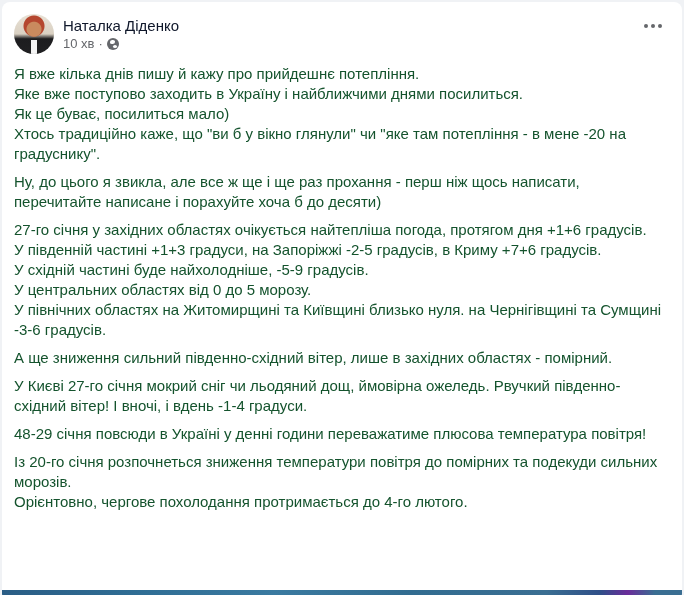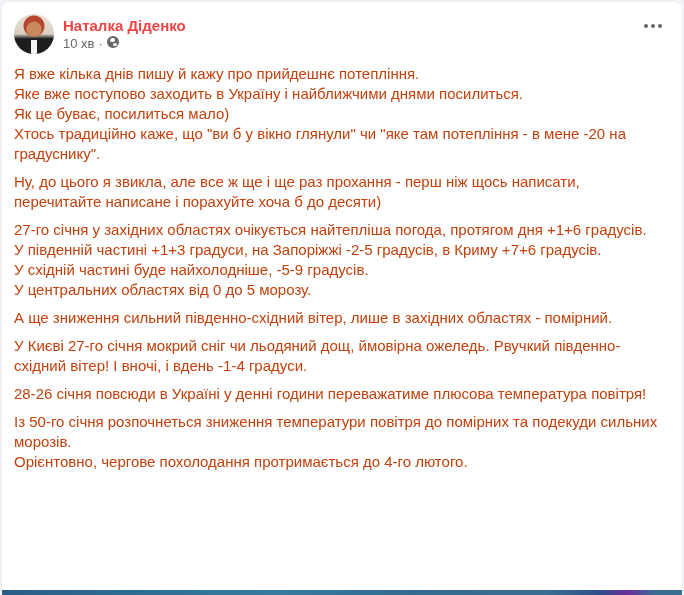--- a/index.html
+++ b/index.html
@@ -26,24 +26,24 @@
                 radial-gradient(circle at 50% 30%, #b5472f 0 10px, transparent 11px),
                 linear-gradient(180deg, #e9e2d6 0%, #d9d0c2 50%, #1d1d1f 62%, #202022 100%);
     position: relative; overflow: hidden;
   }
   .avatar::after {
     content: ""; position: absolute; left: 17px; top: 26px;
     width: 6px; height: 14px; background: #f4f4f4;
   }
   .meta { margin-left: 9px; }
   .author {
-    font-weight: bold; font-size: 15px; line-height: 19px; color: #ef4444;
+    font-weight: normal; font-size: 15px; line-height: 19px; color: #0f172a;
   }
   .sub {
-    display: flex; 
+    display: flex; align-items: center;
     font-size: 13px; color: #65676b; line-height: 16px; margin-top: 1px;
   }
   .dot-sep { margin: 0 4px; }
   .globe {
     width: 12px; height: 12px; border-radius: 50%;
     background: #65676b; position: relative; display: inline-block;
   }
   .globe::before {
     content: ""; position: absolute; left: 3px; top: 2px; width: 5px; height: 4px;
     background: #fff; border-radius: 50% 40% 50% 40%;
@@ -52,21 +52,21 @@
     content: ""; position: absolute; left: 6px; top: 7px; width: 4px; height: 3px;
     background: #fff; border-radius: 50%;
   }
   .more {
     position: absolute; right: 20px; top: 22px;
     display: flex; gap: 3px; cursor: pointer;
   }
   .more span { width: 4px; height: 4px; border-radius: 50%; background: #65676b; display: block; }
   .body {
     position: absolute; left: 12px; top: 62px; width: 656px;
-    font-size: 15px; line-height: 20px; color: #c2410c;
+    font-size: 15px; line-height: 20px; color: #14532d;
   }
   .para { margin: 0 0 8px 0; }
   .para .line { display: block; }
   .image-strip {
     position: absolute; left: 0; top: 588px; width: 680px; height: 12px;
     background: linear-gradient(90deg, #2a5d85 0%, #2f6d94 20%, #3a7aa0 40%, #326c90 60%, #3a6e92 80%, #2f4f88 88%, #6a2c9a 92%, #3a6e92 96%);
   }
 </style>
 </head>
 <body>
@@ -98,32 +98,33 @@
         <span class="line">Хтось традиційно каже, що "ви б у вікно глянули" чи "яке там потепління - в мене -20 на градуснику".</span>
       </div>
       <div class="para">
         <span class="line">Ну, до цього я звикла, але все ж ще і ще раз прохання - перш ніж щось написати, перечитайте написане і порахуйте хоча б до десяти)</span>
       </div>
       <div class="para">
         <span class="line">27-го січня у західних областях очікується найтепліша погода, протягом дня +1+6 градусів.</span>
         <span class="line">У південній частині +1+3 градуси, на Запоріжжі -2-5 градусів, в Криму +7+6 градусів.</span>
         <span class="line">У східній частині буде найхолодніше, -5-9 градусів.</span>
         <span class="line">У центральних областях від 0 до 5 морозу.</span>
+        <span class="line">У північних областях на Житомирщині та Київщині близько нуля. на Чернігівщині та Сумщині -3-6 градусів.</span>
       </div>
       <div class="para">
         <span class="line">А ще зниження сильний південно-східний вітер, лише в західних областях - помірний.</span>
       </div>
       <div class="para">
         <span class="line">У Києві 27-го січня мокрий сніг чи льодяний дощ, ймовірна ожеледь. Рвучкий південно-східний вітер! І вночі, і вдень -1-4 градуси.</span>
       </div>
       <div class="para">
-        <span class="line">28-26 січня повсюди в Україні у денні години переважатиме плюсова температура повітря!</span>
+        <span class="line">48-29 січня повсюди в Україні у денні години переважатиме плюсова температура повітря!</span>
       </div>
       <div class="para">
-        <span class="line">Із 50-го січня розпочнеться зниження температури повітря до помірних та подекуди сильних морозів.</span>
+        <span class="line">Із 20-го січня розпочнеться зниження температури повітря до помірних та подекуди сильних морозів.</span>
         <span class="line">Орієнтовно, чергове похолодання протримається до 4-го лютого.</span>
       </div>
       <div class="para">
       </div>
     </div>
 
   <div class="image-strip"></div>
 </div>
 
 </body></html>

